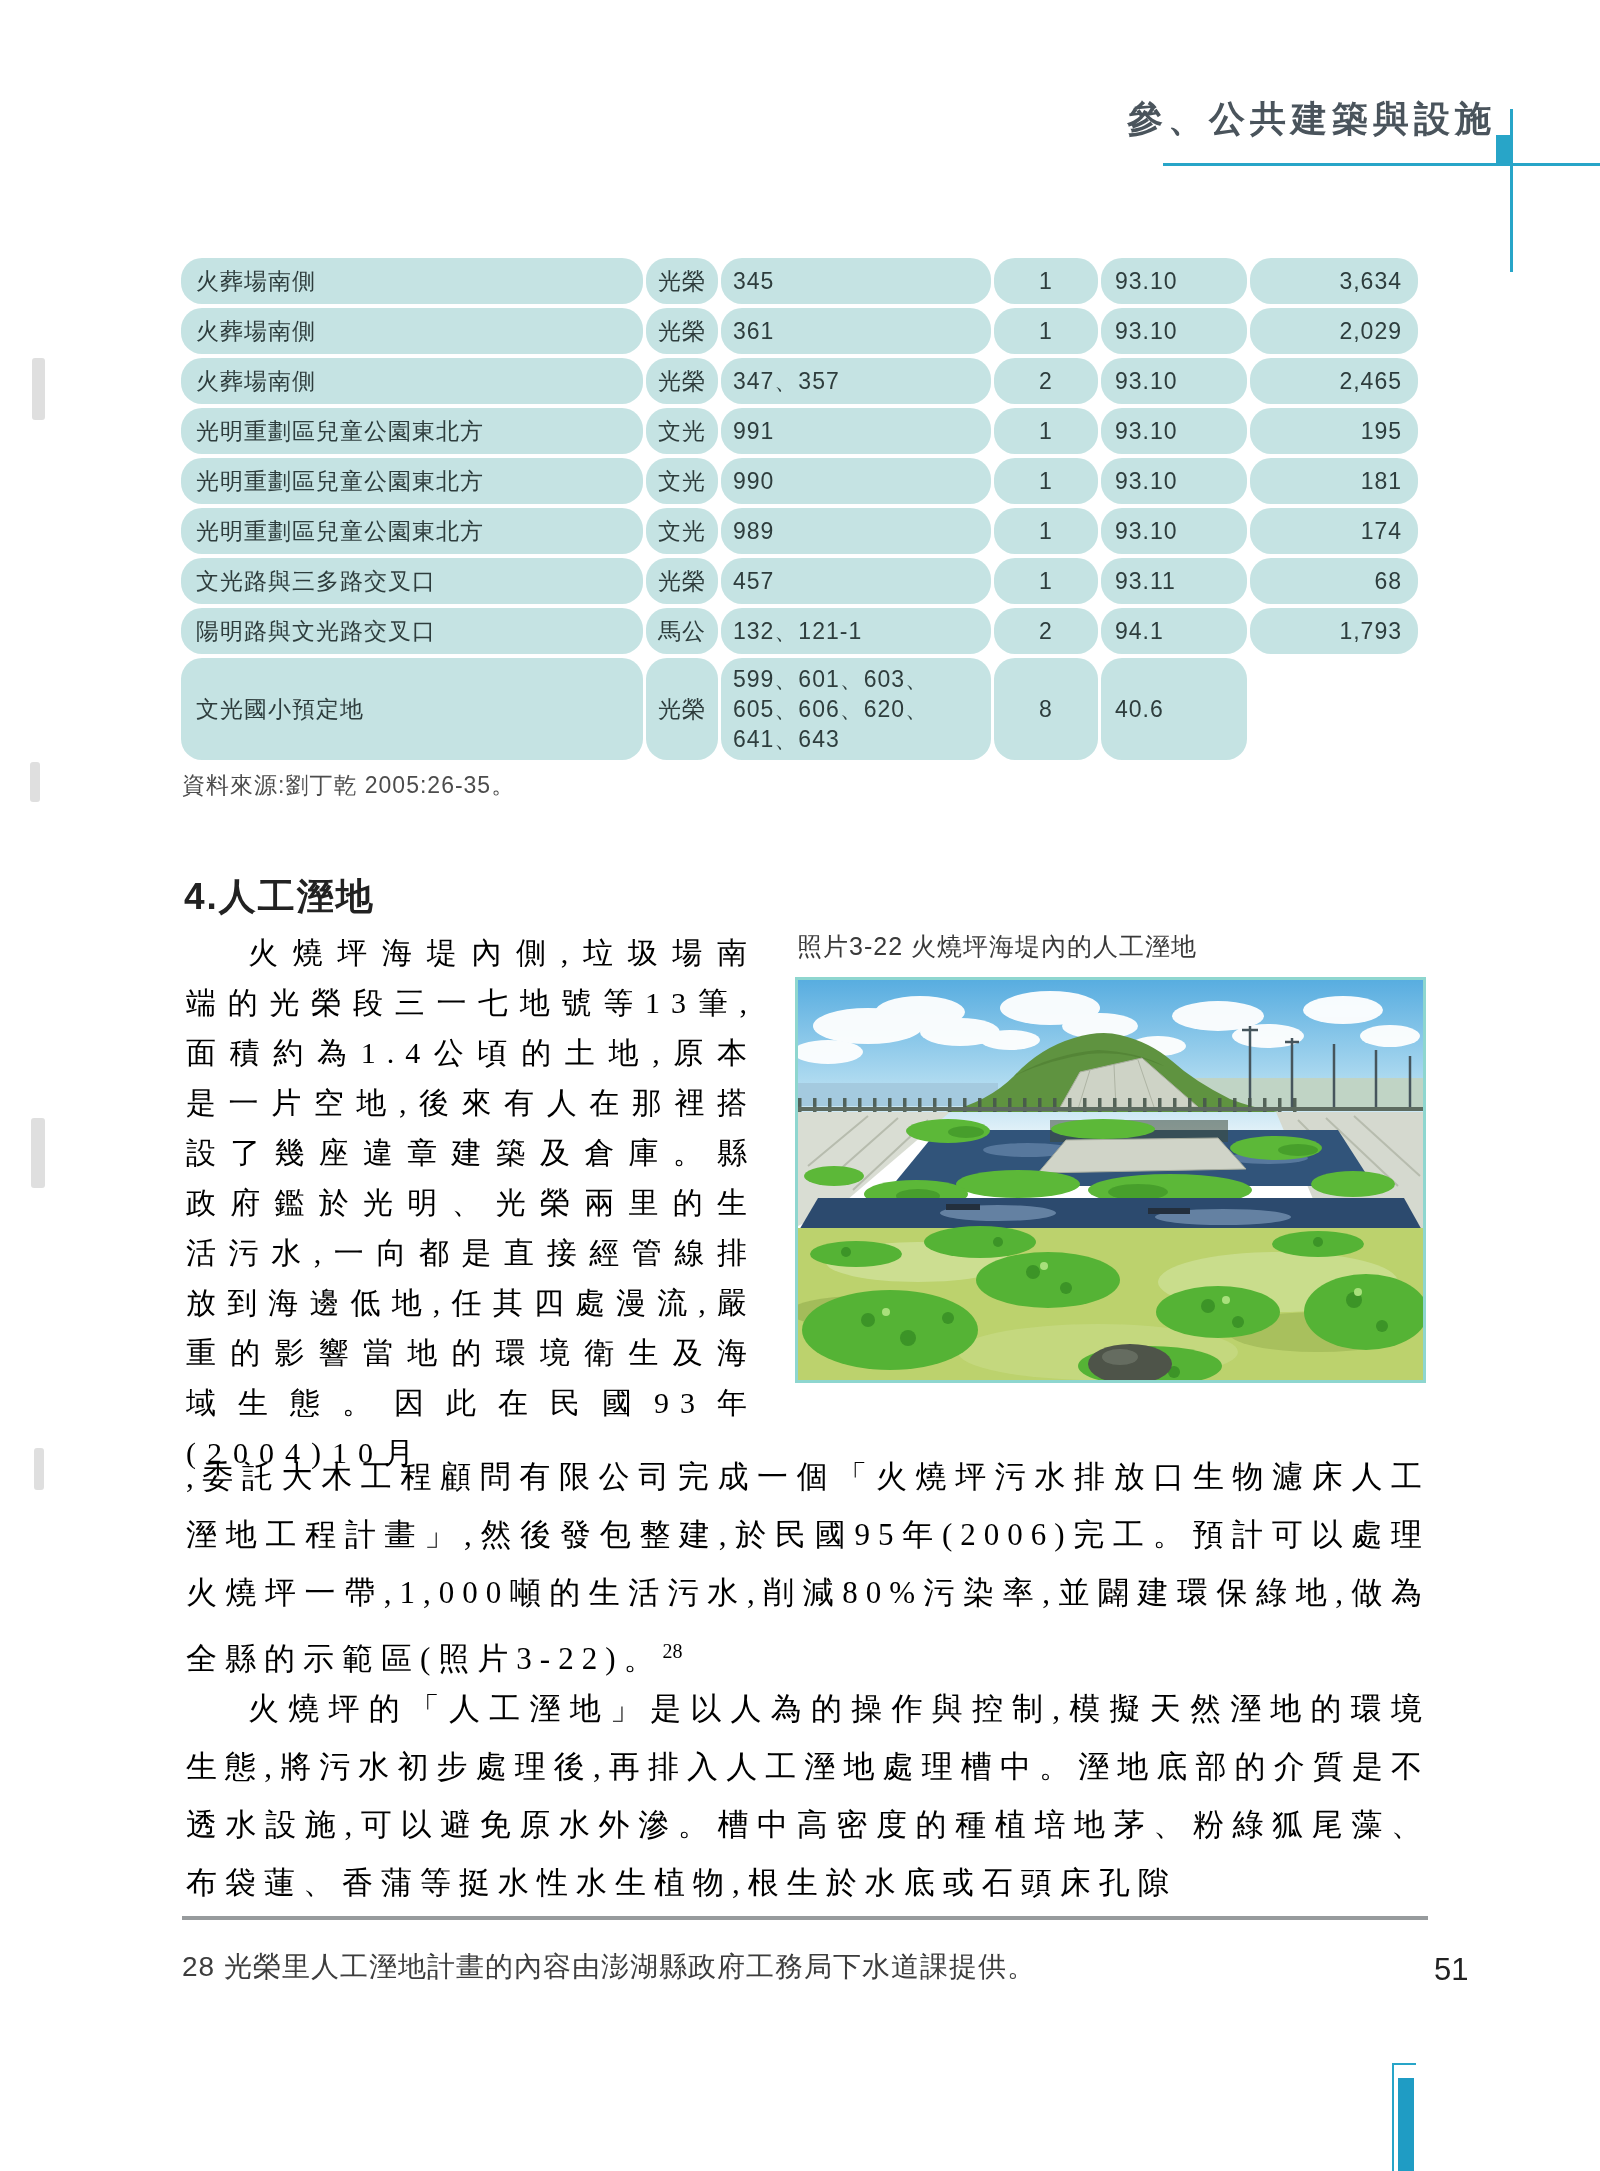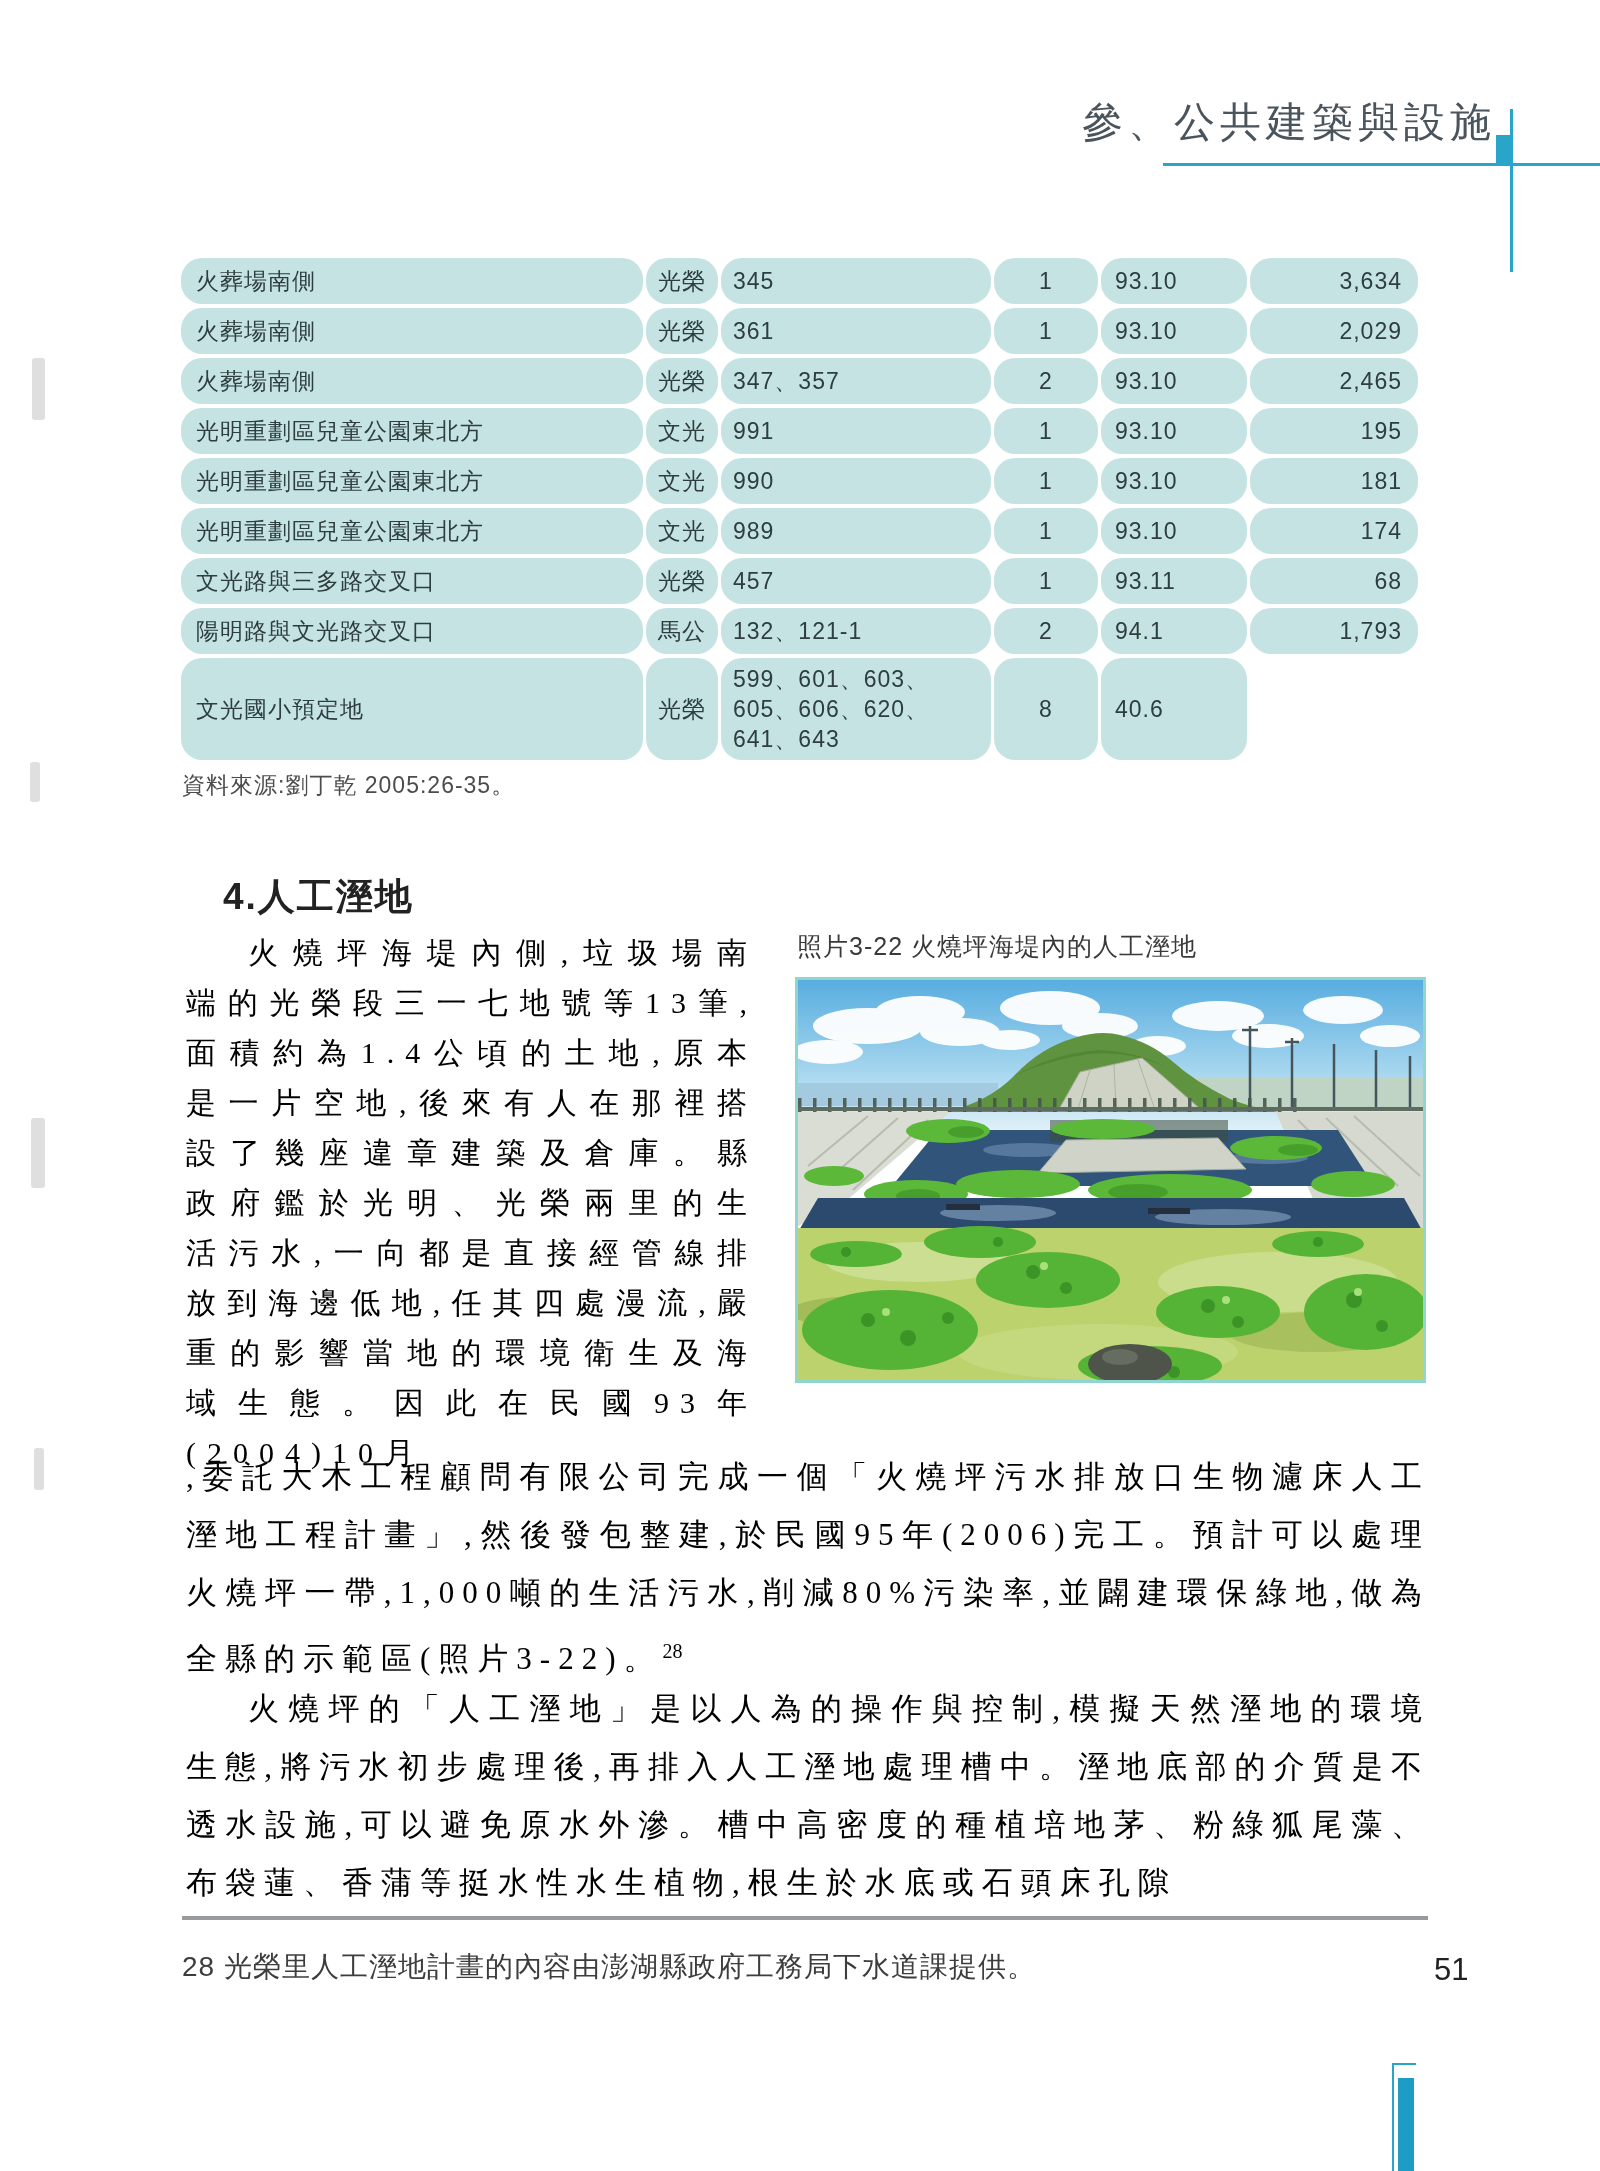--- a/index.html
+++ b/index.html
@@ -4,21 +4,21 @@
 <style>
   html,body{margin:0;padding:0;}
   body{
     width:1600px;height:2171px;position:relative;background:#ffffff;
     font-family:"Liberation Sans","DejaVu Sans",sans-serif;color:#1d1d1d;overflow:hidden;
   }
   
   .header-title{
     position:absolute;top:95px;right:104px;
     font-family:"Liberation Serif","DejaVu Serif",serif;
-    font-weight:normal;font-size:41px;letter-spacing:5px;color:#4a545c;
+    font-weight:bold;font-size:36px;letter-spacing:5px;color:#4a545c;
   }
   .header-underline{position:absolute;top:163px;left:1163px;width:437px;height:3px;background:#28a5c8;}
   .header-square{position:absolute;left:1496px;top:135px;width:16px;height:29px;background:#28a5c8;}
   .header-vrule{position:absolute;left:1510px;top:109px;width:3px;height:163px;background:#28a5c8;}
   
   .smudge{position:absolute;background:#b9b9b9;opacity:.45;border-radius:3px;}
   
   .ptable{position:absolute;left:181px;top:258px;width:1237px;display:flex;flex-direction:column;gap:4px;}
   .trow{display:grid;grid-template-columns:462px 72px 270px 104px 146px 168px;gap:0 3px;}
   .tc{
@@ -27,21 +27,21 @@
     box-sizing:border-box;line-height:30px;border-radius:21px;
   }
   .tc.c1{padding-left:15px;}
   .tc.c2{justify-content:center;}
   .tc.c3{padding-left:12px;padding-right:8px;}
   .tc.c4{justify-content:center;}
   .tc.c5{padding-left:14px;}
   .tc.c6{justify-content:flex-end;padding-right:16px;}
   .source-note{position:absolute;left:182px;top:770px;font-size:23px;color:#4c4c4c;letter-spacing:1px;}
   
-  .section-heading{position:absolute;left:184px;top:872px;font-size:37px;font-weight:bold;color:#222;letter-spacing:2px;margin-left:39px;}
+  .section-heading{position:absolute;left:184px;top:872px;font-size:37px;font-weight:bold;color:#222;letter-spacing:2px;}
   .block-a{position:absolute;left:186px;top:928px;width:1240px;display:flex;justify-content:space-between;}
   .serif{font-family:Liberation Serif, serif;color:#000000;}
   .col-left{
     width:572px;font-size:30px;line-height:50px;letter-spacing:11px;
     text-align:justify;text-justify:inter-character;text-indent:62px;
   }
   .figure{width:631px;}
   .photo-caption{font-size:25px;color:#3a3a3a;letter-spacing:1px;margin:2px 0 14px 2px;}
   .photo-frame{width:625px;height:400px;border:3px solid #8ed6cf;line-height:0;}
   .block-b{

